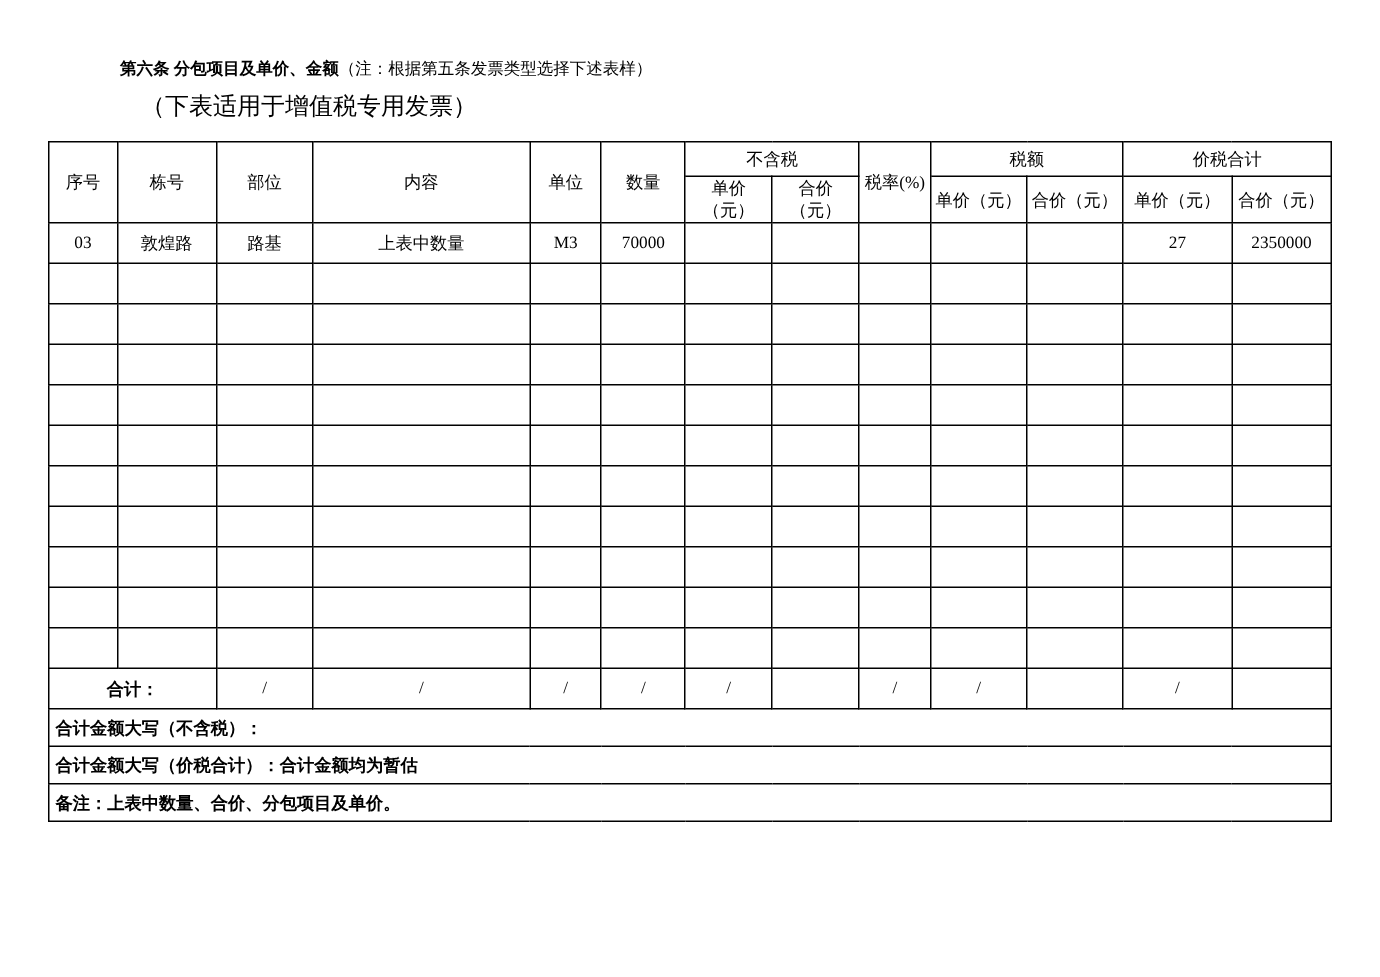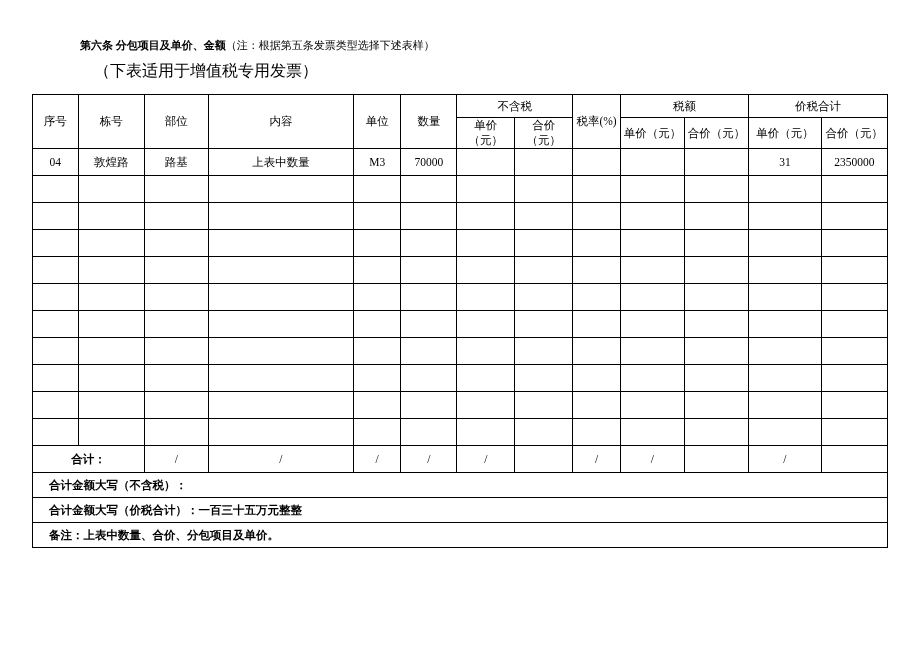--- a/index.html
+++ b/index.html
@@ -33,21 +33,21 @@
       text-align: center;
       vertical-align: middle;
       font-weight: normal;
       height: 27px;
       font-size: 11.5px;
       overflow: hidden;
     }
     .hrow th { font-weight: normal; height: 23px; }
     .footer-row td {
       text-align: left;
-      padding-left: 16px;
+      padding-left: 4px;
       height: 25px;
       font-weight: bold;
       font-size: 11.5px;
     }
     .sum-label { font-weight: bold; margin-top: 16px; }
   </style>
 </head>
 <body>
 
 <div class="title-line">
@@ -87,32 +87,32 @@
   <tr class="hrow">
     <th>单价（元）</th>
     <th>合价（元）</th>
     <th>单价（元）</th>
     <th>合价（元）</th>
     <th>单价（元）</th>
     <th>合价（元）</th>
   </tr>
 
   <tr>
-    <td>04</td>
+    <td>03</td>
     <td>敦煌路</td>
     <td>路基</td>
     <td>上表中数量</td>
     <td>M3</td>
     <td>70000</td>
     <td></td>
     <td></td>
     <td></td>
     <td></td>
     <td></td>
-    <td>31</td>
+    <td>27</td>
     <td>2350000</td>
   </tr>
 
   <tr>
         <td></td>
         <td></td>
         <td></td>
         <td></td>
         <td></td>
         <td></td>
@@ -272,19 +272,19 @@
     <td>/</td>
     <td></td>
     <td>/</td>
     <td></td>
   </tr>
 
   <tr class="footer-row">
     <td colspan="13">合计金额大写（不含税）：</td>
   </tr>
   <tr class="footer-row">
-    <td colspan="13">合计金额大写（价税合计）：一百三十五万元整整</td>
+    <td colspan="13">合计金额大写（价税合计）：合计金额均为暂估</td>
   </tr>
   <tr class="footer-row">
     <td colspan="13">备注：上表中数量、合价、分包项目及单价。</td>
   </tr>
 </tbody>
   </table>
 
 </body></html>

